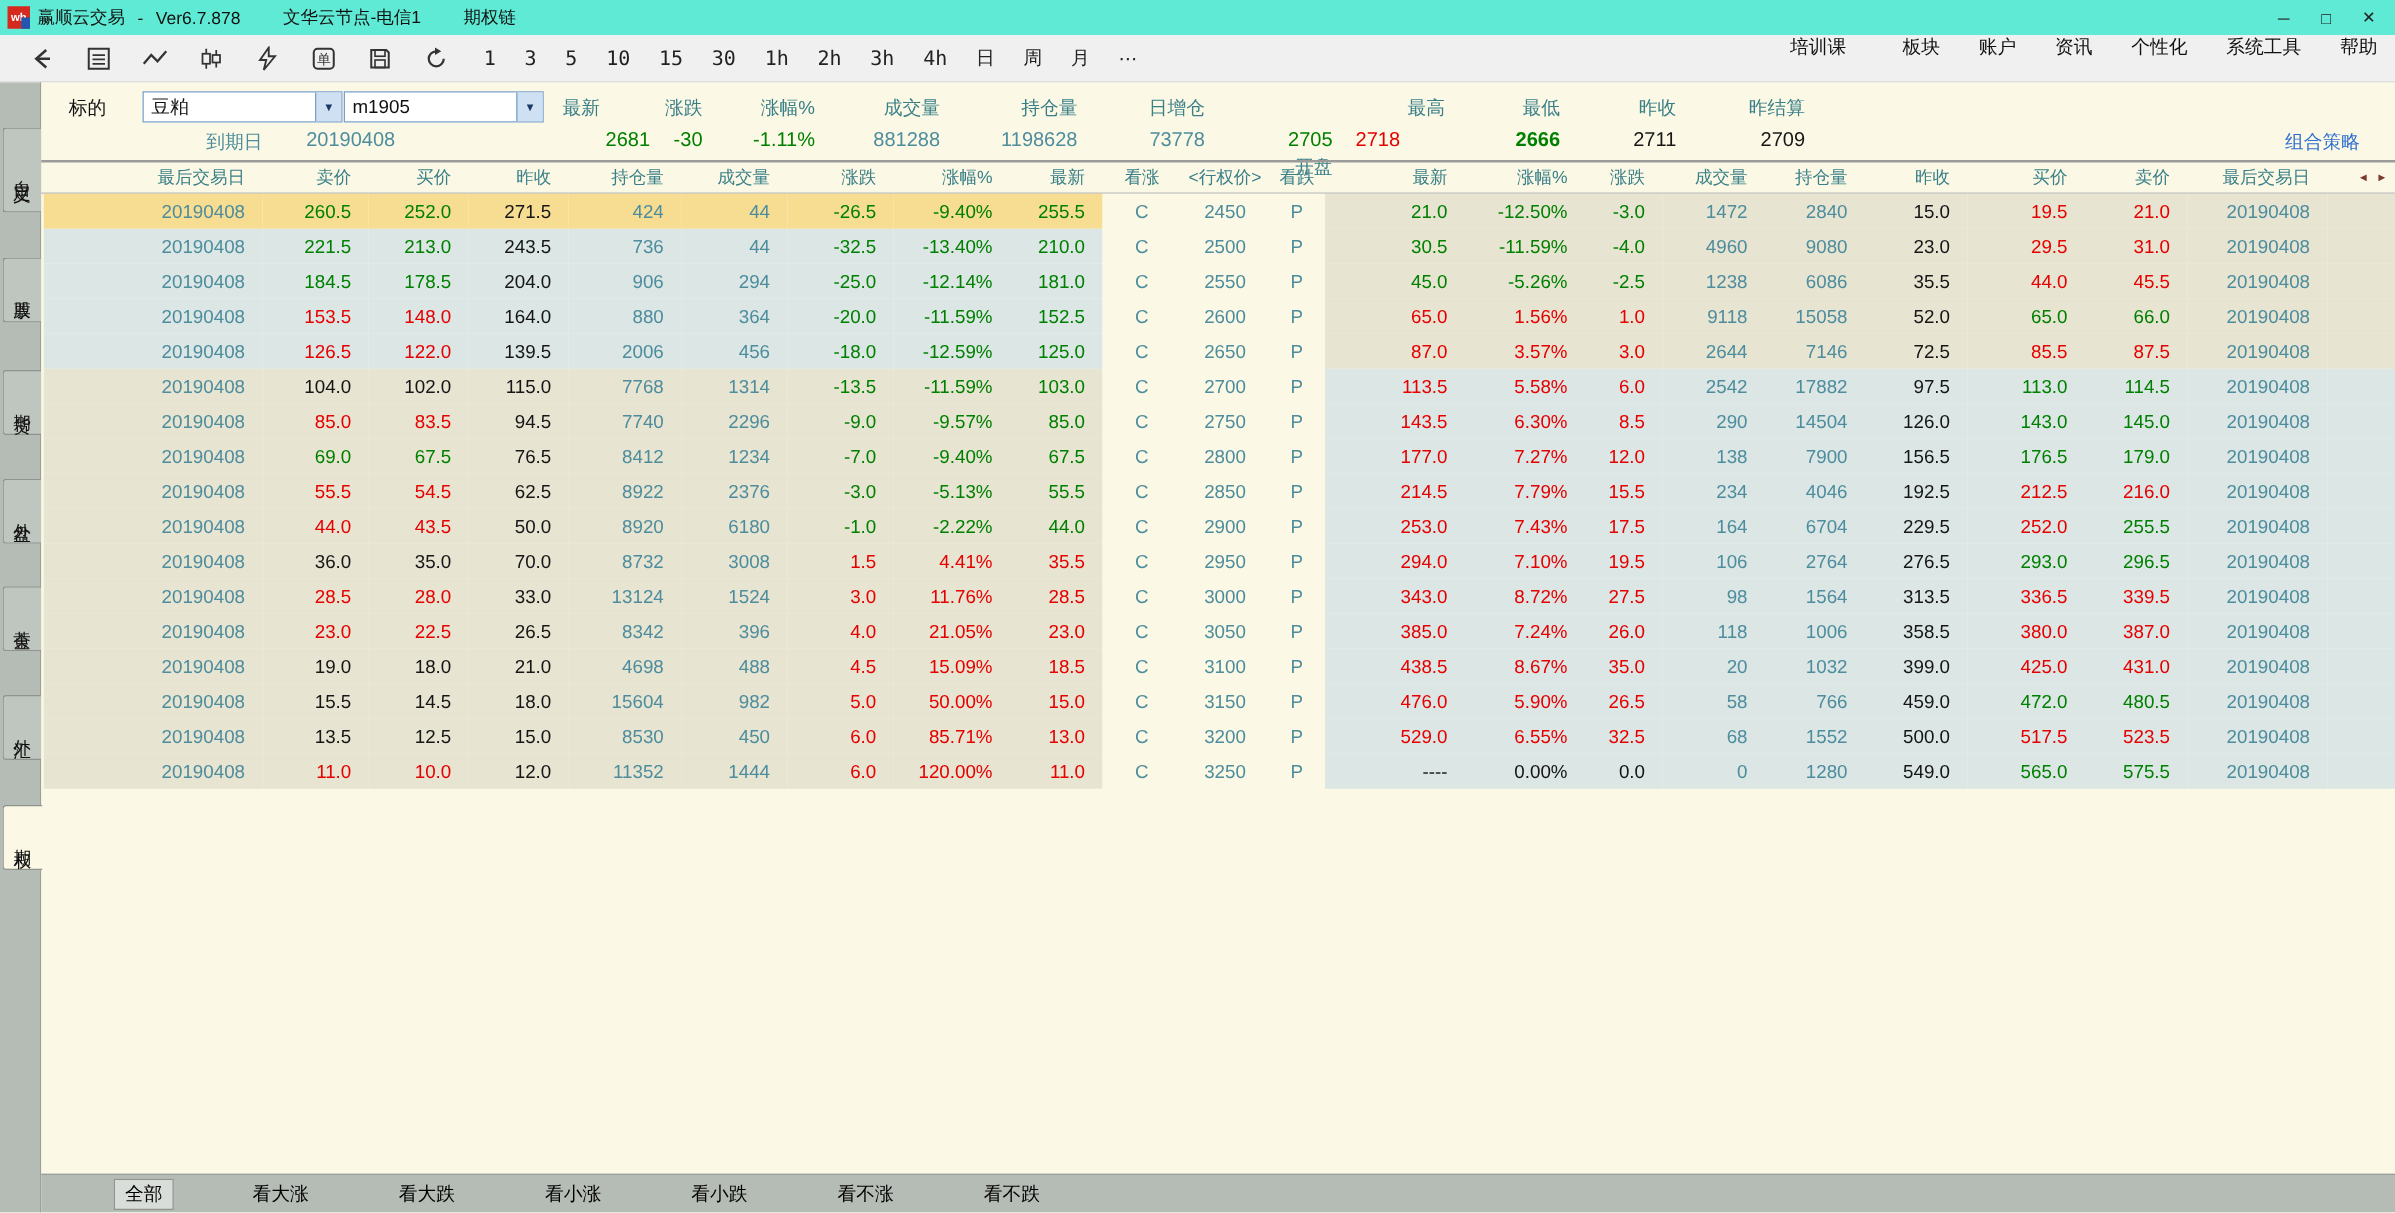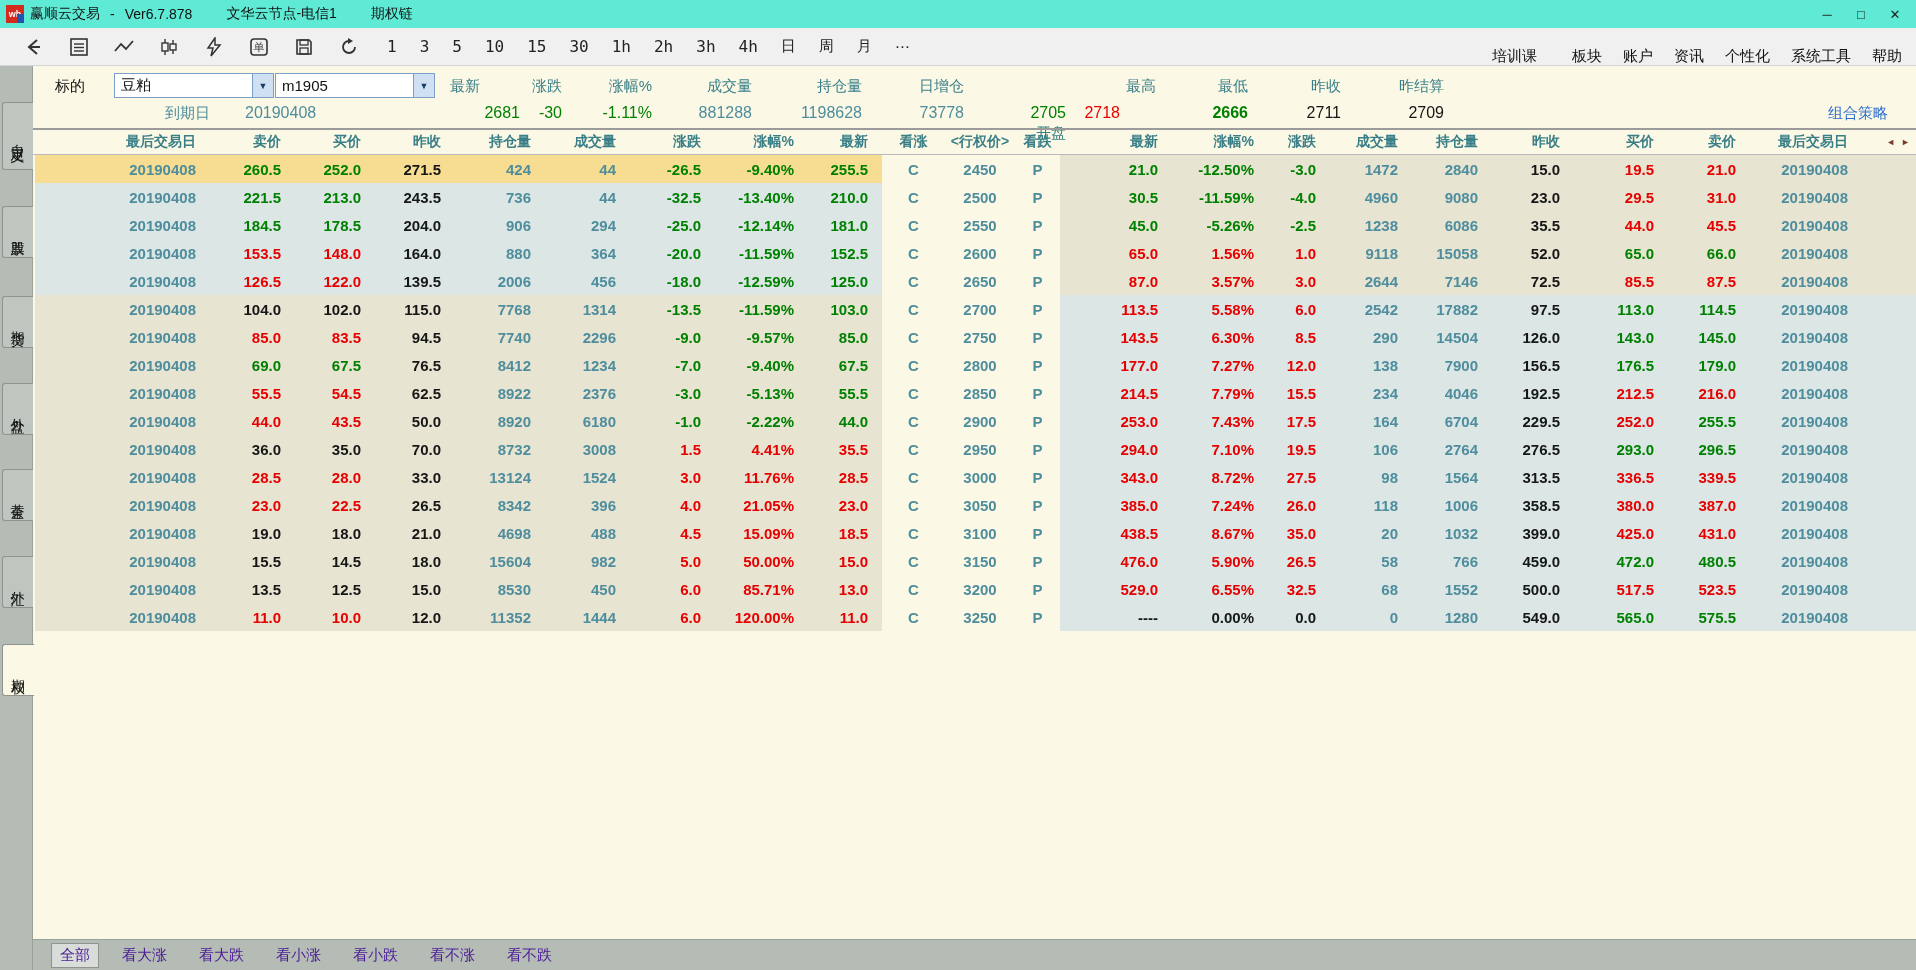--- a/index.html
+++ b/index.html
@@ -24,21 +24,21 @@
   
   .toolbar { position:absolute; left:0; top:28px; width:1916px; height:38px; background:#f0f0f0;
     border-bottom:1px solid #d6d6d6; display:flex; align-items:center; }
   .tool-icons { display:flex; align-items:center; gap:21px; padding-left:22px; }
   .tool-btn { width:24px; height:24px; display:flex; align-items:center; justify-content:center;
     color:#333; cursor:pointer; }
   .periods { display:flex; align-items:center; gap:23px; margin-left:26px; }
   .period-btn { font-family:"DejaVu Sans Mono","Liberation Mono",monospace; font-size:16px;
     color:#222; cursor:pointer; }
   .period-btn.cjk { font-family:"Liberation Sans","DejaVu Sans",sans-serif; font-size:15px; }
-  .top-menu { position:absolute; right:14px; top:0; height:38px; display:flex; align-items:flex-end; gap:21px; }
+  .top-menu { position:absolute; right:14px; top:0; height:38px; display:flex; align-items:flex-start; gap:31px; }
   .menu-item { font-size:15px; color:#111; cursor:pointer; }
   .menu-item:first-child { margin-right:14px; }
 
   
   .sidebar { position:absolute; left:0; top:66px; width:33px; height:904px;
     background:#b5bbb5; border-right:1px solid #9aa09a; }
   .side-tab { position:absolute; left:2px; width:31px; background:#bfc5bf;
     border:1px solid #8f948f; border-right:none; border-radius:3px 0 0 3px;
     writing-mode:vertical-rl; text-orientation:upright;
     display:flex; align-items:center; justify-content:center;
@@ -60,39 +60,39 @@
   .combo2 { left:242px; width:160px; }
   .stat-label { position:absolute; top:11px; font-size:15px; }
   .stat-value { position:absolute; top:38px; font-size:16px; }
   .expiry-label { position:absolute; left:132px; top:38px; font-size:15px; }
   .expiry-value { position:absolute; left:212px; top:38px; font-size:16px; }
   .strategy-link { position:absolute; right:28px; top:38px; font-size:15px; color:#2f6fd0; cursor:pointer; }
 
   
   .chain { position:absolute; left:0; top:62px; width:100%; border-top:2px solid #9b9b9b; }
   .grid-row { display:grid; padding-left:2px;
-    grid-template-columns:175px 85px 80px 80px 90px 85px 85px 93px 74px 63px 70px 45px 112px 96px 62px 82px 80px 82px 94px 82px 112px 1fr;font-weight:bold; }
+    grid-template-columns:175px 85px 80px 80px 90px 85px 85px 93px 74px 63px 70px 45px 112px 96px 62px 82px 80px 82px 94px 82px 112px 1fr; }
   .chead { height:25px; border-bottom:1px solid #b9b9b9; }
   .chead .cell { font-size:14px; }
   .trow { height:28px; cursor:pointer; }
   .cell { display:flex; align-items:center; justify-content:flex-end; padding-right:14px;
     font-size:15px; white-space:nowrap; }
   .cell.mid { justify-content:center; padding-right:0; }
   .cell.fill { justify-content:flex-end; padding-right:6px; }
   .nav-arrows { display:flex; gap:6px; font-size:9px; color:#7a3b2e; align-items:center; }
 
   .c-g { color:#008000; } .c-r { color:#e60000; } .c-k { color:#161616; }
   .c-t { color:#4e8d9d; } .c-h { color:#3a7f88; }
   .bg-sel { background:#f7dd92; } .bg-blue { background:#dbe6e5; }
   .bg-tan { background:#e7e4d2; } .bg-mid { background:#fbf9e5; }
 
   
   .bottom-bar { position:absolute; left:0; bottom:0; width:100%; height:31px; background:#b5bbb5;
     border-top:1px solid #9aa09a; display:flex; align-items:center; gap:14px; padding-left:18px; }
-  .filter-btn { font-size:15px; color:#4c1d95; padding:3px 9px; cursor:pointer; }
+  .filter-btn { font-size:15px; color:#000000; padding:3px 9px; cursor:pointer;margin-left:40px; }
   .filter-btn.active { background:#d9ddd9; border:1px solid #8f948f; padding:2px 8px; }
 </style>
 </head>
 <body>
 
 <div class="window">
 
   <div class="titlebar">
     <div class="app-logo">wh</div>
     <span class="tseg">赢顺云交易</span>

